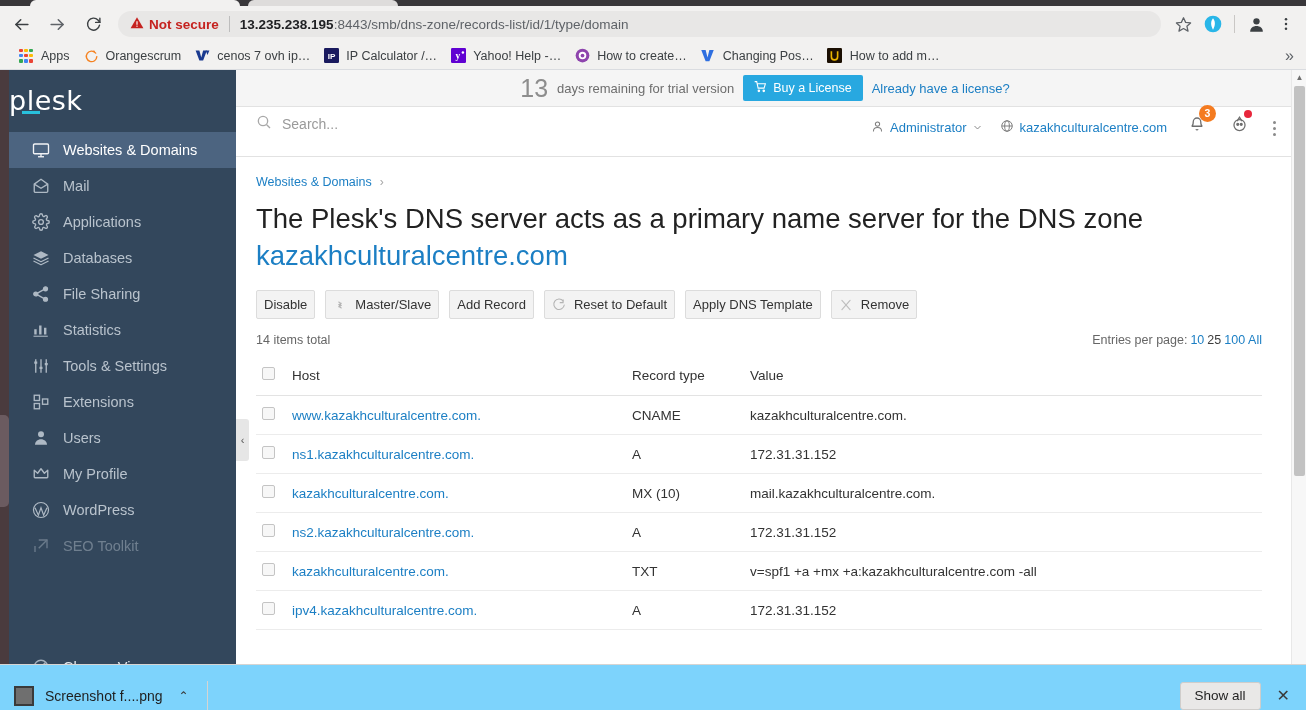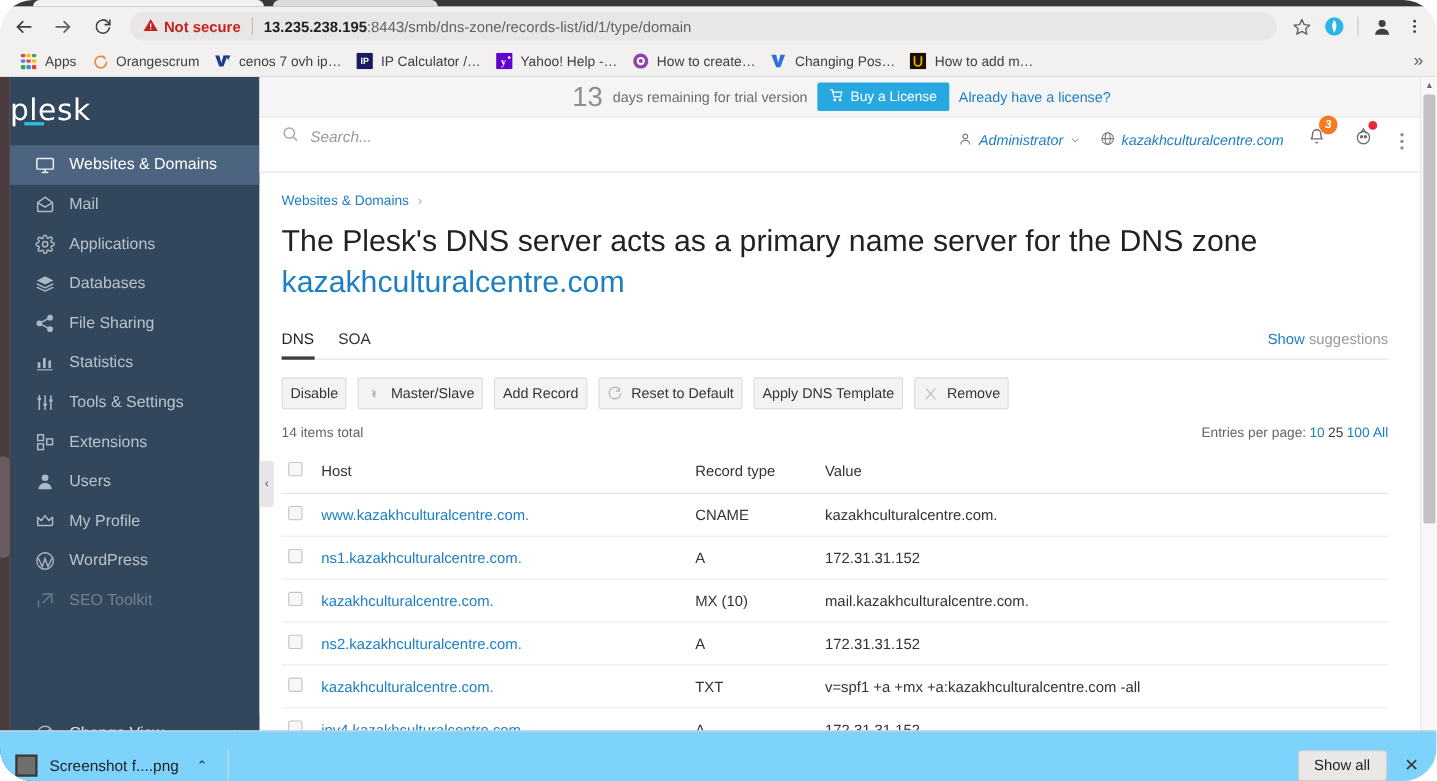--- a/index.html
+++ b/index.html
@@ -3,21 +3,21 @@
 <meta charset="utf-8">
 <title>Plesk DNS Records</title>
 <style>
   * { box-sizing: border-box; margin: 0; padding: 0; }
   html, body {
     width: 1306px; height: 710px;
     font-family: "Liberation Sans", sans-serif;
     background: #ffffff;
     overflow: hidden;
   }
-  .app { position: relative; width: 1306px; height: 710px; overflow: hidden; border-radius: 30px; }
+  .app { position: relative; width: 1306px; height: 710px; overflow: hidden; }
 
   
   .browser-chrome {
     position: absolute; top: 0; left: 0; width: 1306px; height: 70px;
     background: #f2f1f0;
   }
   .chrome-tabstrip {
     position: absolute; top: 0; left: 0; width: 1306px; height: 6px;
     background: #39373a;
   }
@@ -132,21 +132,21 @@
   }
   .trial-num { font-size: 25px; color: #8d8d8d; line-height: 1; font-weight: 300; }
   .buy-btn {
     background: #28a8e0; color: #fff; font-size: 12.5px; padding: 5px 11px;
     border-radius: 2px; display: flex; align-items: center; gap: 6px; cursor: pointer;
   }
   .already { color: #1c7fc4; font-size: 13px; cursor: pointer; }
 
   .topbar {
     height: 50px; background: #ffffff; border-bottom: 1px solid #e2e2e2;
-    display: flex; align-items: center; padding: 0 14px 16px 20px; font-style: italic;
+    display: flex; align-items: center; padding: 0 14px 16px 20px;
   }
   .searchbox { display: flex; align-items: center; gap: 10px; color: #9a9a9a; font-size: 14px; cursor: text; }
   .topbar-right { margin-left: auto; display: flex; align-items: flex-end; gap: 18px; }
   .tb-link { display: flex; align-items: center; gap: 6px; color: #1c7fc4; font-size: 13px; cursor: pointer; }
   .tb-ico-btn { position: relative; width: 24px; height: 24px; display: flex; align-items: center; justify-content: center; cursor: pointer; }
   .badge {
     position: absolute; top: -7px; right: -7px; min-width: 17px; height: 17px;
     background: #f47b20; color: #fff; border-radius: 9px; font-size: 10.5px;
     display: flex; align-items: center; justify-content: center; padding: 0 4px; font-weight: 600;
   }
@@ -643,25 +643,20 @@
 
       <div class="content">
 
         <div class="breadcrumb">
           <span>Websites &amp; Domains</span>
           <span class="bc-sep">›</span>
         </div>
 
         <h1 class="page-title"><span>The Plesk's DNS server acts as a primary name server for the DNS zone </span><span class="zone">kazakhculturalcentre.com</span></h1>
 
-        <div class="tabs">
-          <div class="tab active">DNS</div>
-          <div class="tab">SOA</div>
-          <div class="show-sugg"><b>Show</b><span> suggestions</span></div>
-        </div>
 
         <div class="btnrow">
           <div class="pbtn">
             <span>Disable</span>
           </div>
           <div class="pbtn">
             <span class="bico">
               <svg width="14" height="14" viewBox="0 0 24 24" fill="none" stroke="#777" stroke-width="1.8">
                   <path d="M9 7a4 4 0 1 1 0 8"></path>
                   <path d="M15 17a4 4 0 1 1 0-8"></path>

